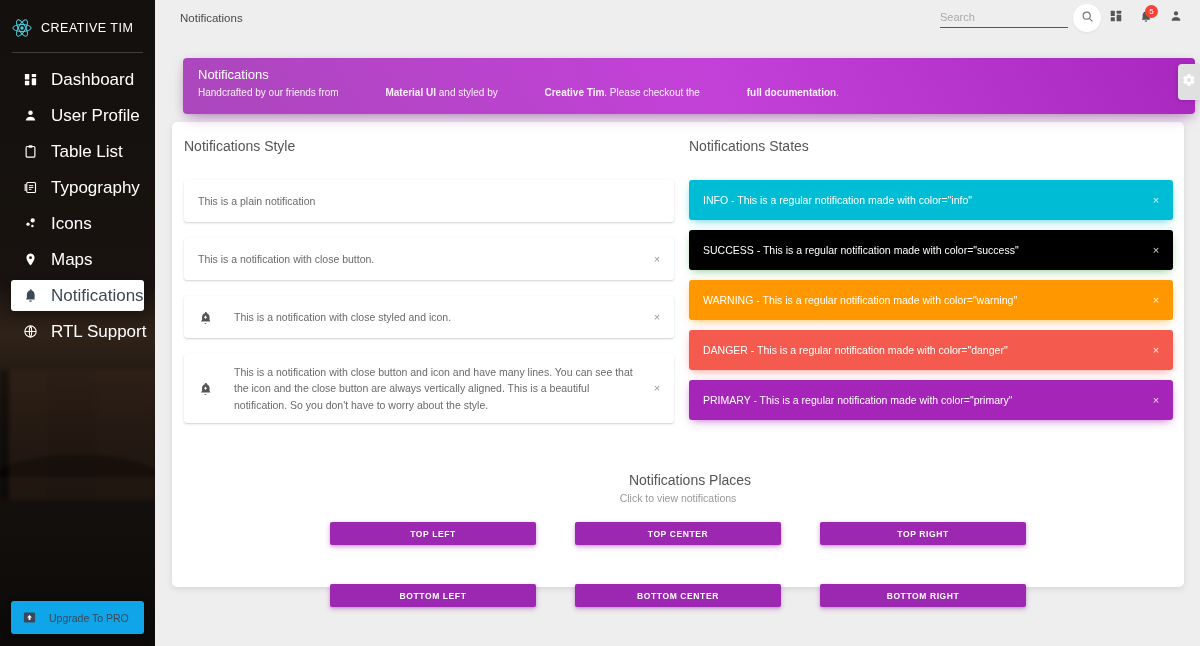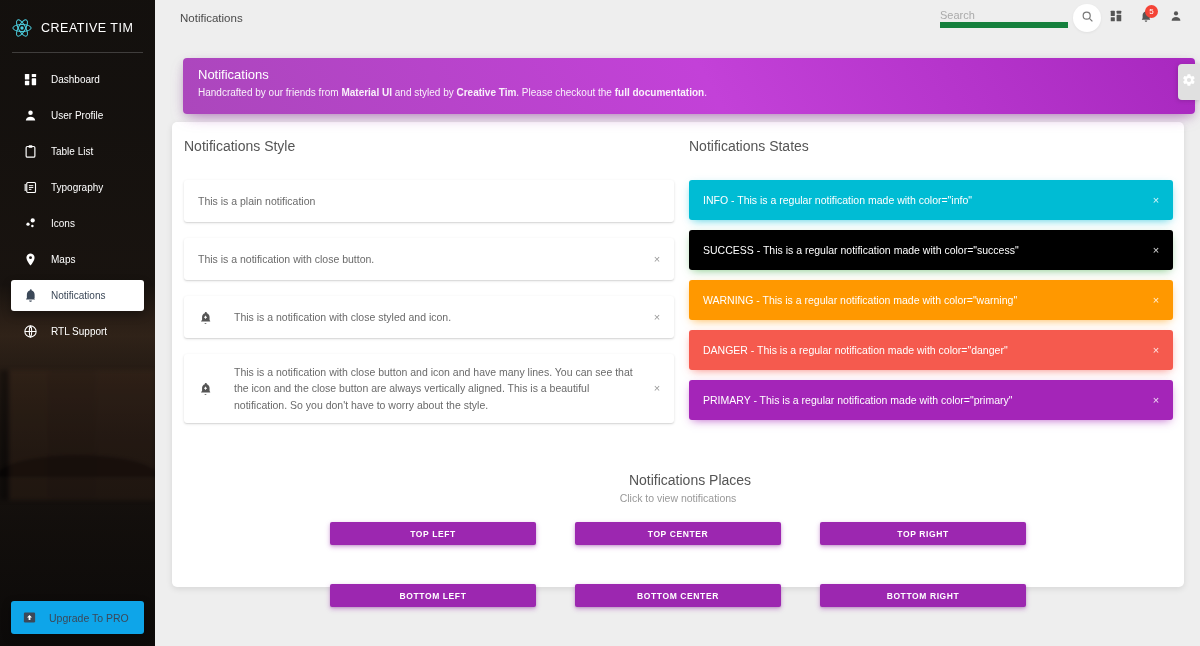--- a/index.html
+++ b/index.html
@@ -66,21 +66,21 @@
     border-radius: 3px;
     cursor: pointer;
     color: #ffffff;
   }
   .nav-item .ico {
     width: 20px; height: 20px; flex: none;
     margin-right: 11px;
     display: flex; align-items: center; justify-content: center;
   }
   .nav-item .ico svg { display: block; }
-  .nav-item .lbl { font-size: 10px; white-space: nowrap; }
+  .nav-item .lbl { font-size: 17px; white-space: nowrap; }
   .nav-item.active {
     background: #ffffff;
     color: #3c4858;
     box-shadow: 0 4px 10px rgba(0,0,0,0.30);
   }
 
   #upgrade-wrap { position: absolute; left: 11px; bottom: 12px; width: 133px; }
   #upgrade-btn {
     display: flex; align-items: center;
     height: 33px; padding: 0 9px;
@@ -104,21 +104,21 @@
     font-size: 11.5px; color: #4a4a4a;
     cursor: pointer;
   }
   #topbar-right {
     margin-left: auto; margin-right: 9px;
     display: flex; align-items: center;
   }
   #search-wrap { position: relative; display: flex; align-items: center; }
   #search-input {
     width: 128px; height: 21px;
-    border: none; border-bottom: 6px solid #15803d;
+    border: none; border-bottom: 1px solid #15803d;
     background: transparent;
     font-family: "Liberation Sans", sans-serif;
     font-size: 11px; color: #555;
     outline: none;
   }
   #search-input::placeholder { color: #aaaaaa; }
   #search-btn {
     width: 28px; height: 28px; margin-left: 5px;
     border-radius: 50%; background: #ffffff;
     border: none; cursor: pointer;
@@ -153,21 +153,21 @@
     position: absolute; left: 11px; top: -64px;
     width: 1012px; height: 56px;
     border-radius: 4px;
     background: linear-gradient(60deg, #ab47bc, #c341d8 52%, #a828bf);
     box-shadow: 0 6px 16px -6px rgba(156,39,176,0.62), 0 3px 8px rgba(0,0,0,0.12);
     padding: 9px 15px 0 15px;
     color: #ffffff;
   }
   #card-header-title { font-size: 13px; font-weight: 400; margin-bottom: 4px; }
   #card-header-sub { font-size: 10px; opacity: .92; line-height: 1.3; }
-  #card-header-sub b { font-weight: 700; }
+  #card-header-sub b { font-weight: 700; margin-left: 44px; }
 
   .col-title {
     font-size: 14px; color: #555555; font-weight: 400;
   }
 
   
   .notif-plain {
     position: relative;
     background: #ffffff;
     border-radius: 3px;

